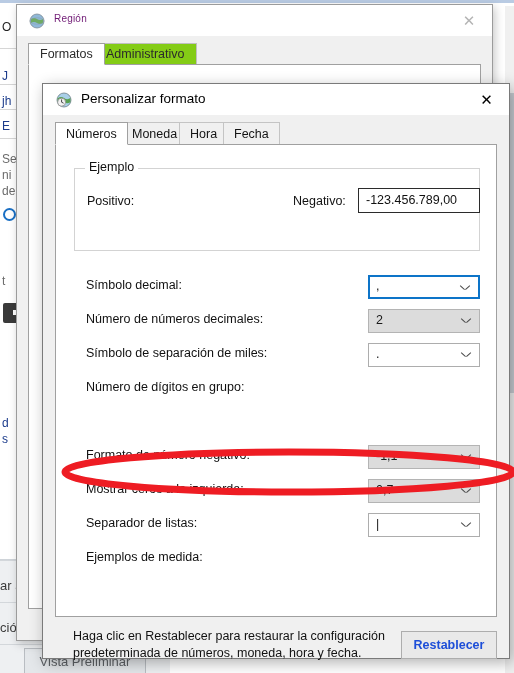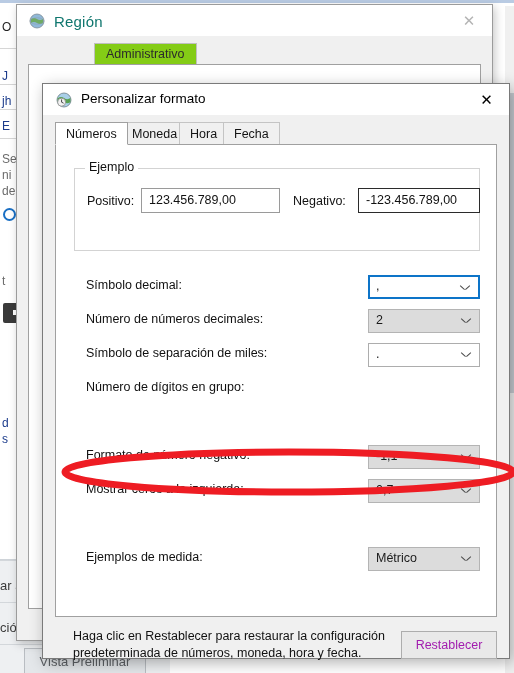--- a/index.html
+++ b/index.html
@@ -152,22 +152,22 @@
     box-sizing: border-box;
   }
   #region-icon {
     position: absolute;
     left: 12px; top: 8px;
     width: 16px; height: 16px;
   }
   #region-title {
     position: absolute;
     left: 37px; top: 8px;
-    font-size: 15px;
-    color: #0f766e;
+    font-size: 10px;
+    color: #701a75;
     white-space: nowrap;
     letter-spacing: .2px;
   }
   #region-close {
     position: absolute;
     right: 0; top: 0;
     width: 46px; height: 30px;
     display: flex;
     align-items: center;
     justify-content: center;
@@ -434,24 +434,25 @@
     line-height: 17px;
   }
   #reset-btn {
     position: absolute;
     left: 346px; top: 12px;
     width: 96px; height: 28px;
     background: #e9e9e9;
     border: 1px solid #adadad;
     box-sizing: border-box;
     font-size: 12.5px;
-    color: #a21caf;
+    color: #1d4ed8;
     text-align: center;
     line-height: 26px;
     white-space: nowrap;
+    font-weight: bold;
   }
 
   
   #annotation {
     position: absolute;
     left: 0; top: 0;
     width: 514px; height: 673px;
     pointer-events: none;
   }
 </style>
@@ -509,20 +510,21 @@
         <ellipse cx="8" cy="8" rx="7" ry="3.2" fill="none" stroke="#8a9aa6" stroke-width="0.5"></ellipse>
       </svg>
     </div>
     <div id="region-title">Región</div>
     <div id="region-close">
       <span class="xg">✕</span>
     </div>
   </div>
 
   <div id="region-tabstrip">
+    <div class="rtab sel" style="left:0px">Formatos</div>
     <div class="rtab unsel" style="left:66px">Administrativo</div>
   </div>
 
   <div id="region-tabpage">
     <div class="rp-label" style="left:18px; top:18px">Formato:</div>
     <div class="rp-combo" style="left:18px; top:38px; width:400px">Español (Colombia)</div>
     <div class="rp-link" style="left:18px; top:84px">Preferencias de idioma</div>
 
     <div class="rp-group" style="left:18px; top:104px; width:400px; height:170px">
       <div class="rp-row" style="left:10px; top:10px">Primer día de la semana:</div>
@@ -567,21 +569,20 @@
     <div class="ctab unsel" style="left:66px">Moneda</div>
     <div class="ctab unsel" style="left:124px">Hora</div>
     <div class="ctab unsel" style="left:168px">Fecha</div>
   </div>
 
   <div id="cd-tabpage">
 
     <div id="ejemplo-group">
       <div id="ejemplo-legend">Ejemplo</div>
       <div class="ej-label" style="left:12px">Positivo:</div>
-      <div class="ej-box" id="ej-pos-box">123.456.789,00</div>
       <div class="ej-label" style="left:218px">Negativo:</div>
       <div class="ej-box" id="ej-neg-box">-123.456.789,00</div>
     </div>
 
     <div class="frow" style="top:130px">
       <div class="frow-label">Símbolo decimal:</div>
       <div class="frow-combo focus">
         <span class="frow-value">,</span>
         <span class="chev"></span>
       </div>
@@ -617,27 +618,30 @@
     </div>
 
     <div class="frow" style="top:334px">
       <div class="frow-label">Mostrar ceros a la izquierda:</div>
       <div class="frow-combo gray">
         <span class="frow-value">0,7</span>
         <span class="chev"></span>
       </div>
     </div>
 
+    <div class="frow" style="top:368px">
+      <div class="frow-label">Separador de listas:</div>
+      <div class="frow-combo">
+        <span class="frow-value">|</span>
+        <span class="chev"></span>
+      </div>
+    </div>
 
     <div class="frow" style="top:402px">
       <div class="frow-label">Ejemplos de medida:</div>
-      <div class="frow-combo gray">
-        <span class="frow-value">Métrico</span>
-        <span class="chev"></span>
-      </div>
     </div>
 
   </div>
 
   <div id="reset-box">
     <div id="reset-text">Haga clic en Restablecer para restaurar la configuración predeterminada de números, moneda, hora y fecha.</div>
     <div id="reset-btn">Restablecer</div>
   </div>
 
 </div>

